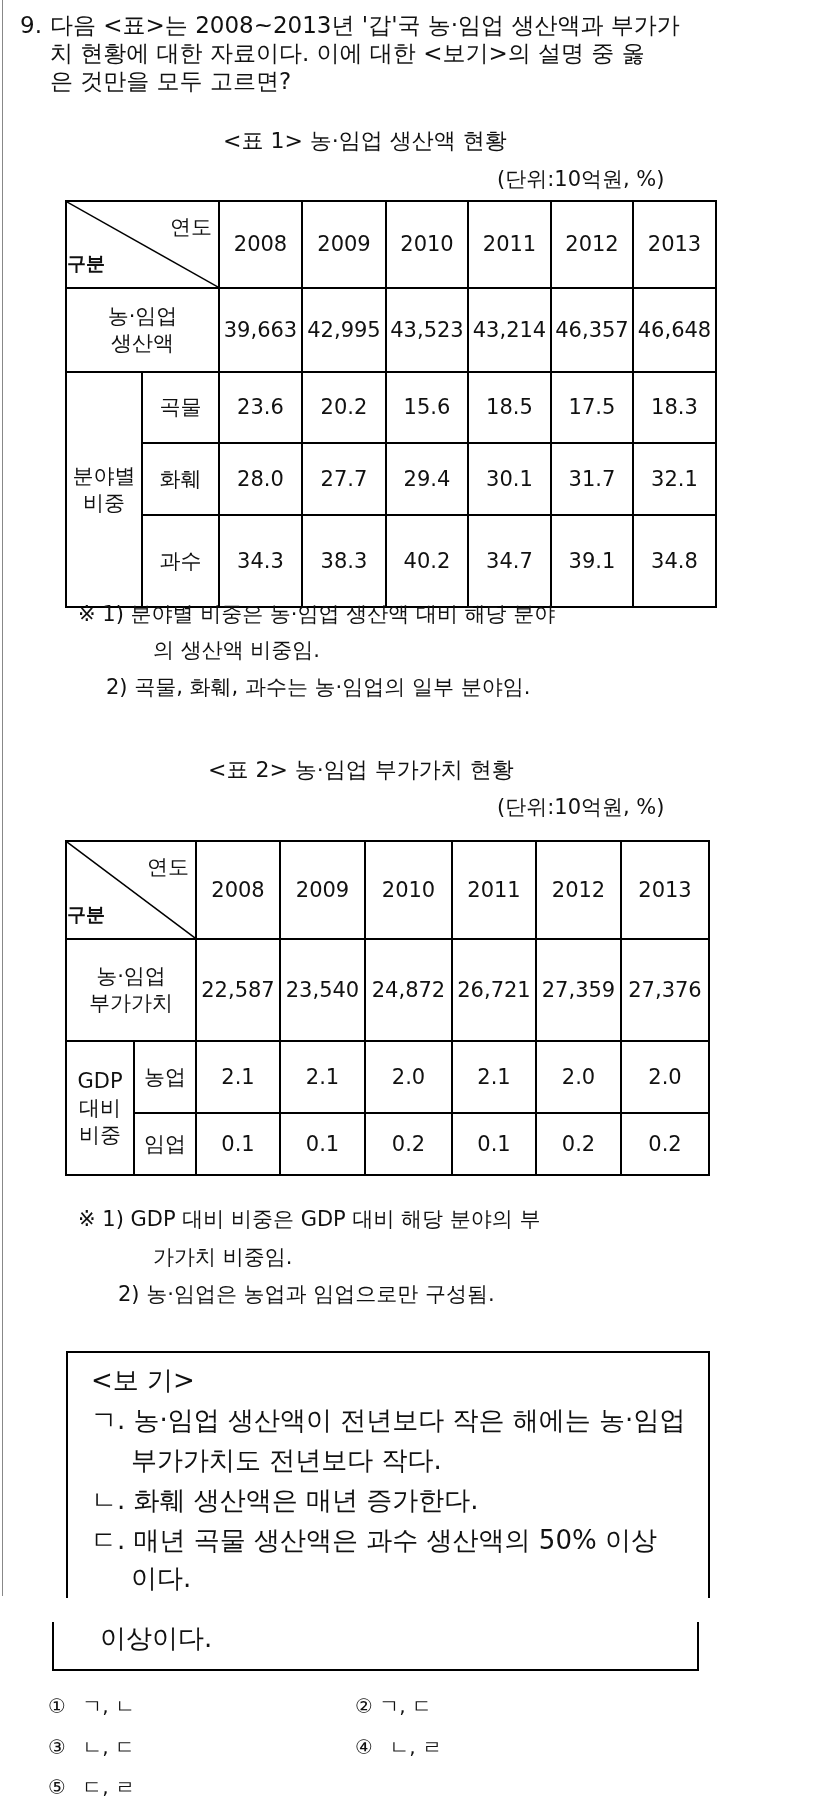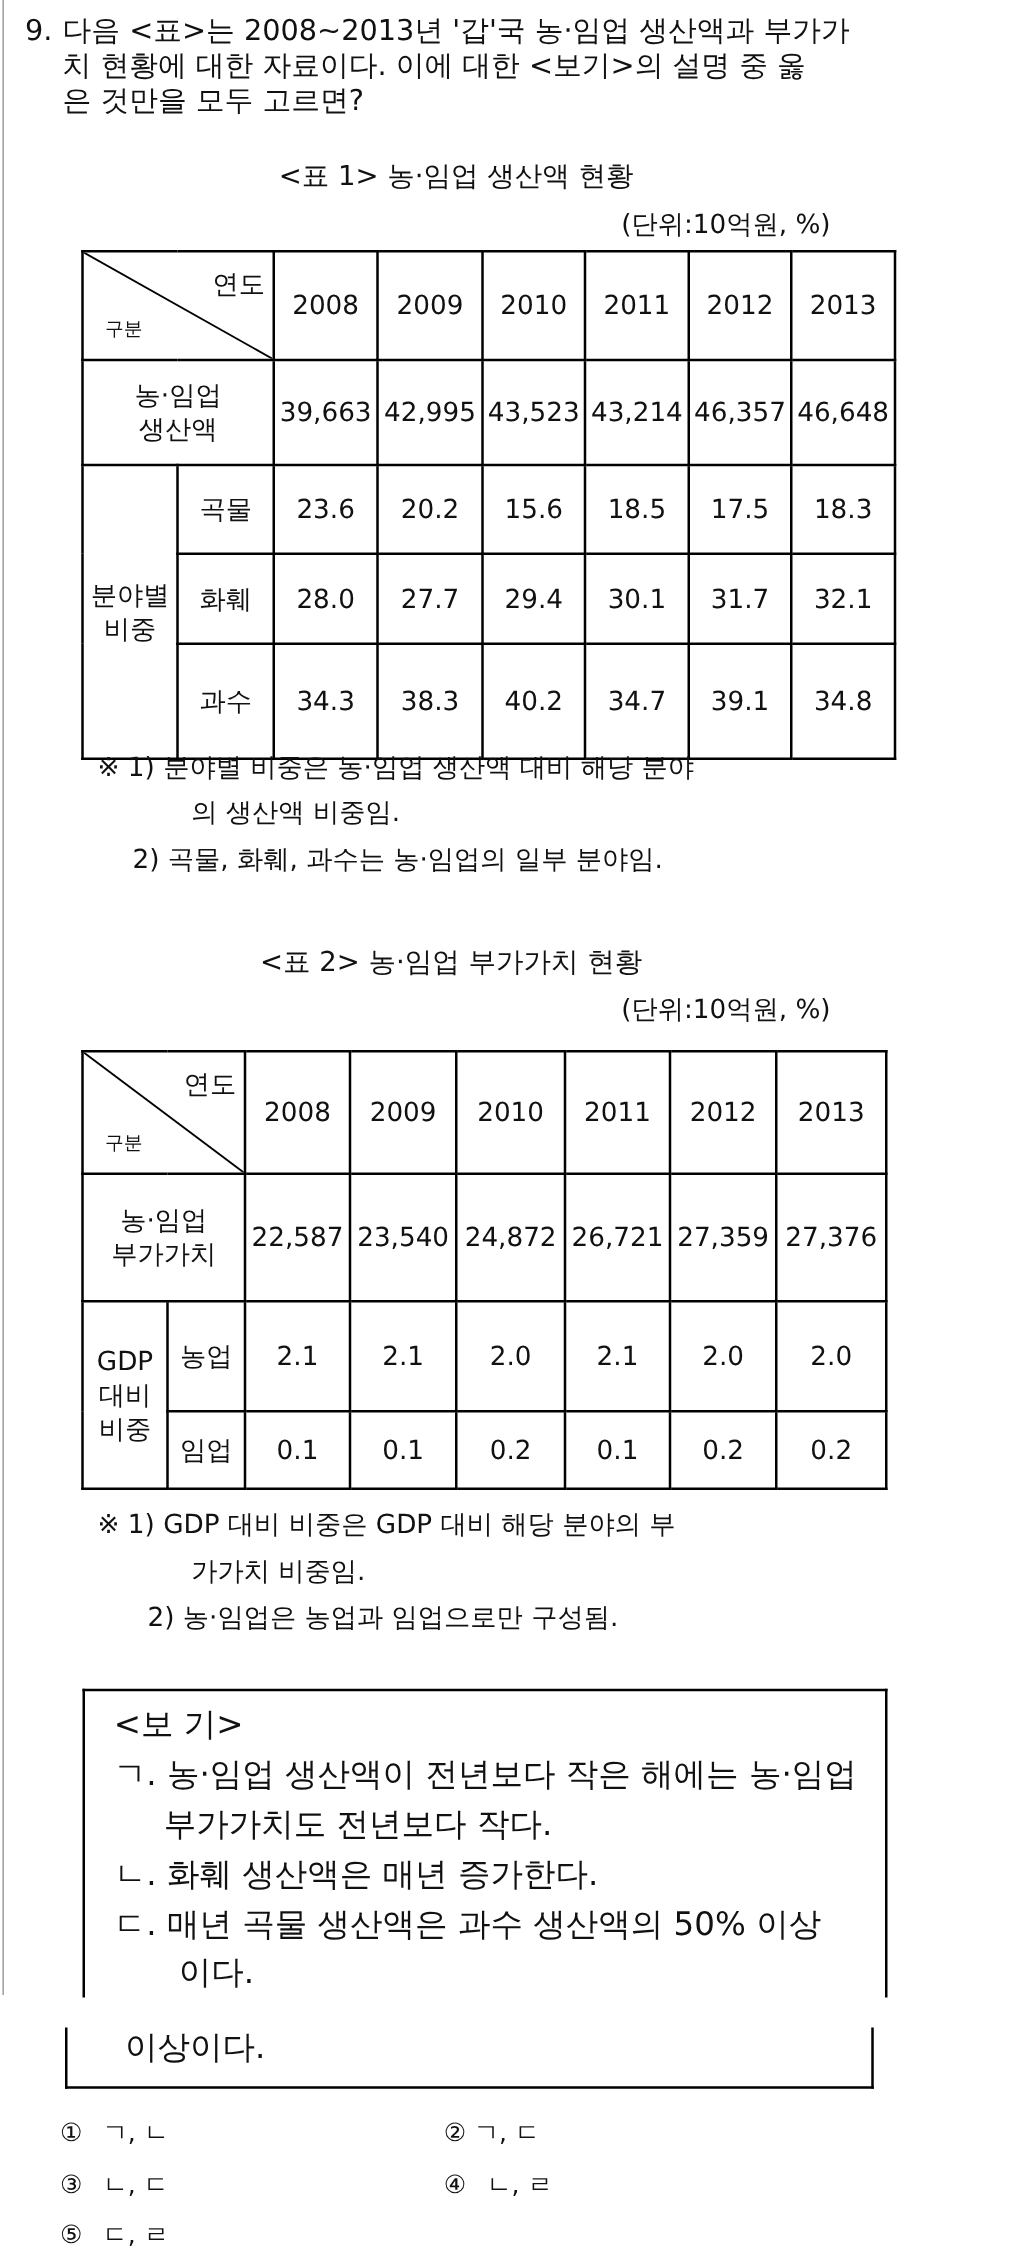--- a/index.html
+++ b/index.html
@@ -8,21 +8,21 @@
   .leftline { position:absolute; left:2px; top:0; width:1px; height:1596px; background:#888; }
   .abs { position:absolute; white-space:nowrap; }
   .q { font-size:23px; line-height:31px; }
   .qtitle { font-size:22px; }
   .unit { font-size:21px; }
   table.t { position:absolute; border-collapse:collapse; table-layout:fixed; }
   table.t td { border:2px solid #000; text-align:center; vertical-align:middle;
                font-size:21px; padding:0; line-height:27px; }
   table.t td.corner { position:relative; }
   .corner .yr { position:absolute; right:6px; top:12px; font-size:21px; }
-  .corner .cat { position:absolute; left:17px; bottom:10px; font-size:15px; }
+  .corner .cat { position:absolute; left:0; bottom:10px; font-size:19px;font-weight:bold; }
   .corner svg { position:absolute; left:0; top:0; width:100%; height:100%; }
   .note { font-size:21px; line-height:34px; }
   .bogi { position:absolute; border:2px solid #000; border-bottom:none; }
   .bogi2 { position:absolute; border:2px solid #000; border-top:none; }
   .bl { font-size:26px; line-height:40px; }
   .choice { font-size:20px; }
 </style>
 </head>
 <body>
 
@@ -148,21 +148,21 @@
       <div>농·임업</div>
       <div>부가가치</div>
     </td>
     <td>22,587</td>
     <td>23,540</td>
     <td>24,872</td>
     <td>26,721</td>
     <td>27,359</td>
     <td>27,376</td>
   </tr>
-  <tr style="height:88px;">
+  <tr style="height:72px;">
     <td rowspan="2">
       <div>GDP</div>
       <div>대비</div>
       <div>비중</div>
     </td>
     <td>농업</td>
     <td>2.1</td>
     <td>2.1</td>
     <td>2.0</td>
     <td>2.1</td>
@@ -184,21 +184,21 @@
 <div class="abs note" style="left:78px;top:1202px;">※ 1) GDP 대비 비중은 GDP 대비 해당 분야의 부</div>
 <div class="abs note" style="left:153px;top:1240px;">가가치 비중임.</div>
 <div class="abs note" style="left:118px;top:1277px;">2) 농·임업은 농업과 임업으로만 구성됨.</div>
 
 <div class="bogi" style="left:66px;top:1351px;width:640px;height:245px;"></div>
 <div class="abs bl" style="left:91px;top:1360px;">&lt;보  기&gt;</div>
 <div class="abs bl" style="left:91px;top:1400px;">ㄱ. 농·임업 생산액이 전년보다 작은 해에는 농·임업</div>
 <div class="abs bl" style="left:131px;top:1440px;">부가가치도 전년보다 작다.</div>
 <div class="abs bl" style="left:91px;top:1480px;">ㄴ. 화훼 생산액은 매년 증가한다.</div>
 <div class="abs bl" style="left:91px;top:1520px;">ㄷ. 매년 곡물 생산액은 과수 생산액의 50% 이상</div>
-<div class="abs bl" style="left:131px;top:1558px;margin-left:12px;">이다.</div>
+<div class="abs bl" style="left:131px;top:1558px;">이다.</div>
 
 <div class="bogi2" style="left:52px;top:1622px;width:643px;height:47px;"></div>
 <div class="abs bl" style="left:100px;top:1618px;">이상이다.</div>
 
 <div class="abs choice" style="left:48px;top:1693px;">
   <span>①</span>
   <span style="margin-left:10px;">ㄱ, ㄴ</span>
 </div>
 <div class="abs choice" style="left:355px;top:1693px;">
   <span>②</span>

